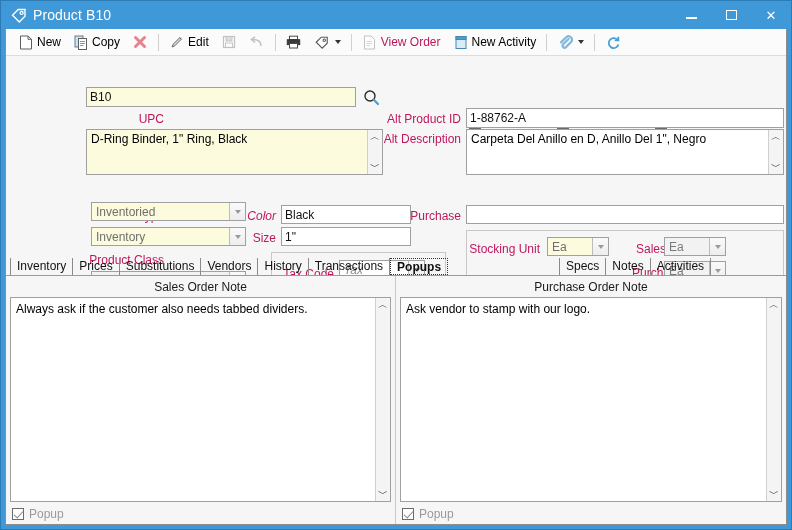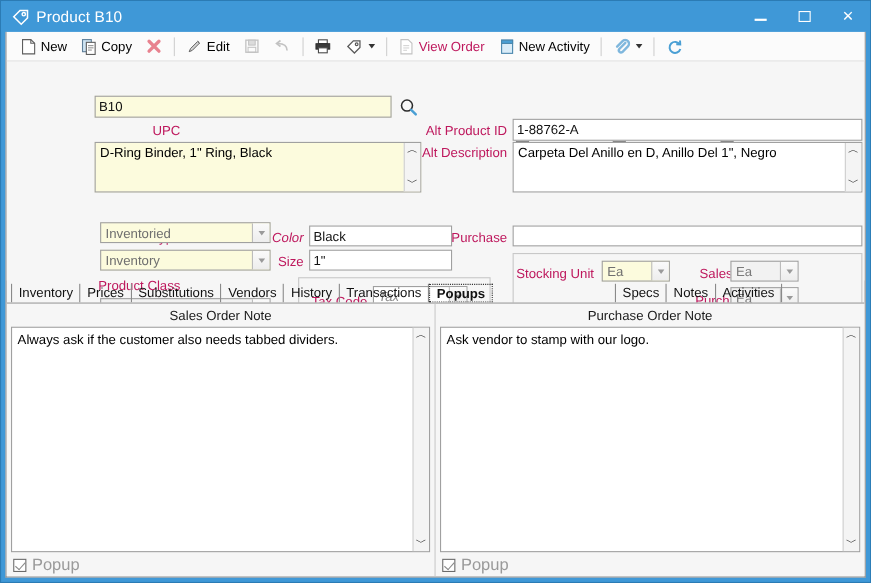--- a/index.html
+++ b/index.html
@@ -295,21 +295,21 @@
   }
   .note-foot {
     flex: 0 0 20px;
     display: flex;
     align-items: center;
     padding: 3px 2px 0 2px;
   }
   .note-foot .cbi {
     position: static;
     display: flex; align-items: center; gap: 5px;
-    font-size: 15px;
+    font-size: 12px;
   }
   .note-foot .box {
     width: 12px; height: 12px;
     border: 1px solid #6b6b6b;
     background: #ffffff;
     position: relative;
     flex: 0 0 12px;
   }
   .note-foot .box::after {
     content: "";

